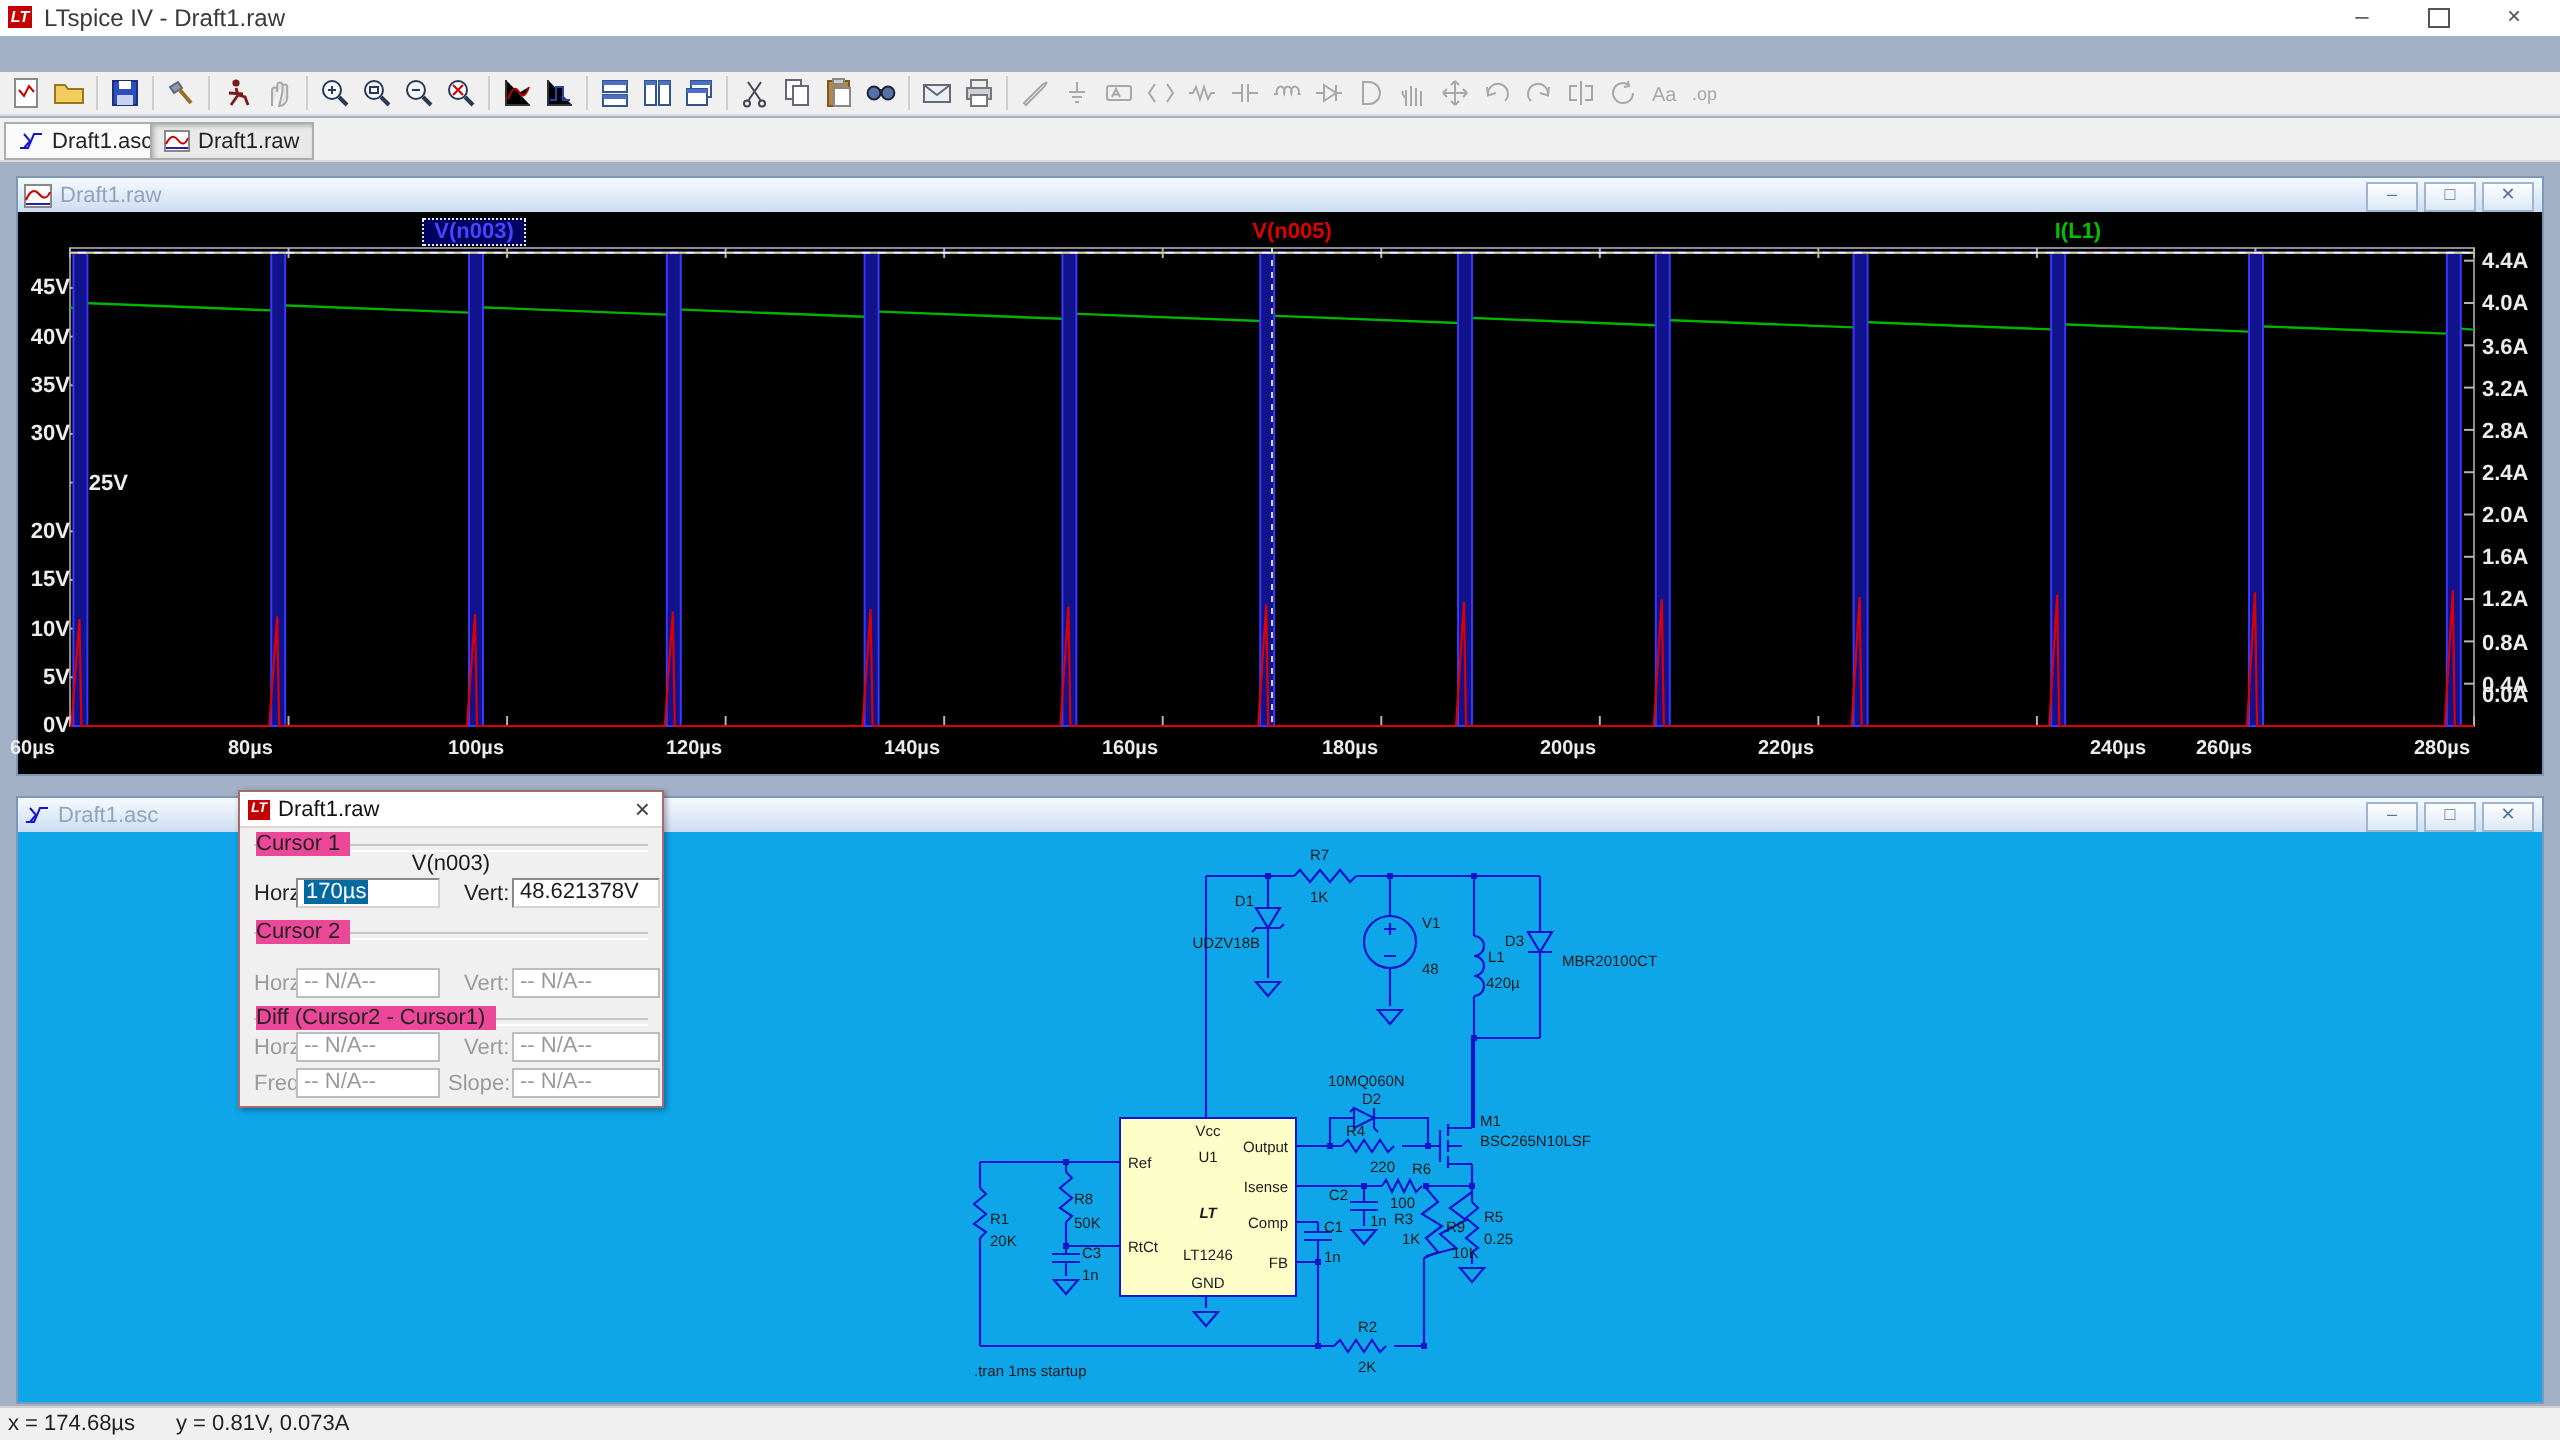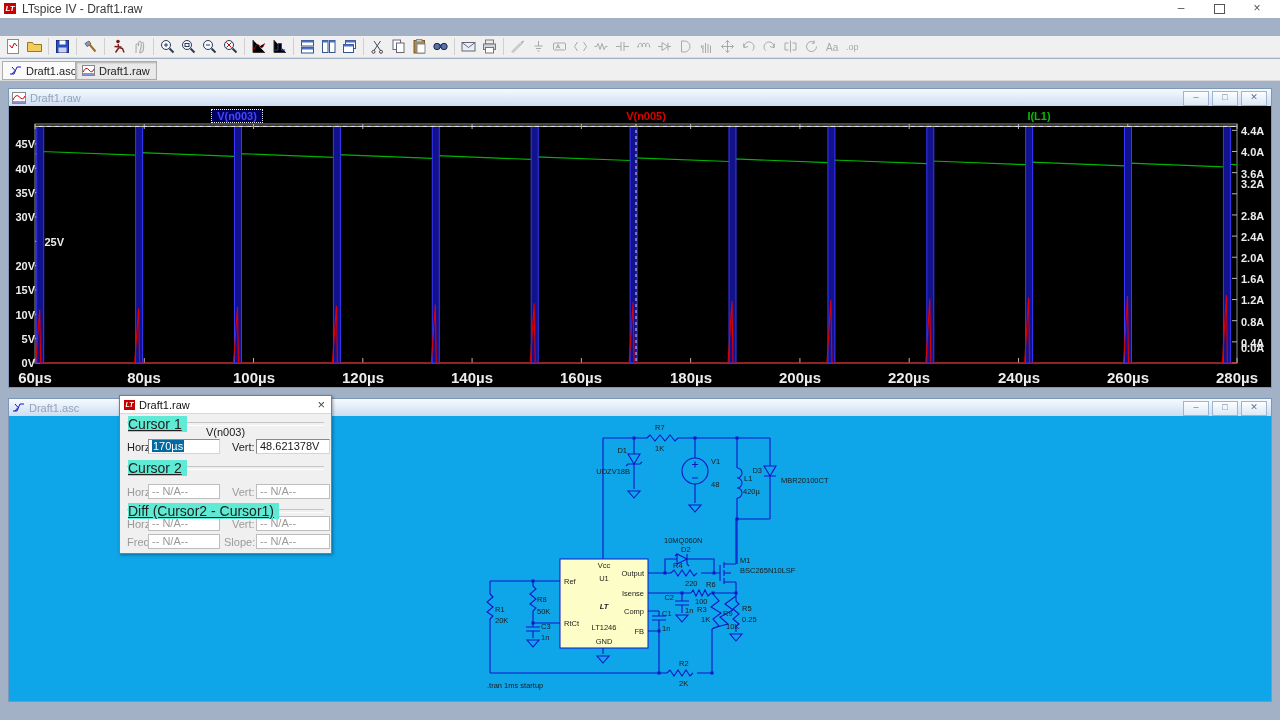--- a/index.html
+++ b/index.html
@@ -17,26 +17,26 @@
   .tab.active{background:#e9e9e9;box-shadow:inset 1px 1px 2px rgba(0,0,0,.25);}
   
   .child{border:1px solid #7d97b8;background:#fff;}
   .ctitle{height:17px;background:linear-gradient(#f6faff,#cdddf2);border-bottom:1px solid #aebfd4;display:flex;align-items:center;font-size:11px;color:#93a3b8;gap:4px;padding-left:3px;position:relative;}
   .wbtns{position:absolute;right:4px;top:2px;display:flex;gap:3px;}
   .wb{width:24px;height:13px;background:linear-gradient(#fdfeff,#dce8f6);border:1px solid #9fb4cf;font-size:9px;line-height:11px;text-align:center;color:#5a7596;}
   
   #plotbody{position:absolute;left:0;top:17px;width:1262px;height:281px;background:#000;}
   .ytickL{position:absolute;width:26px;text-align:right;font-size:11px;font-weight:700;color:#ececec;}
   .ytickR{position:absolute;width:34px;text-align:left;font-size:11px;font-weight:700;color:#ececec;}
-  .xtick{position:absolute;width:60px;text-align:center;font-size:15px;font-weight:700;color:#ececec;top:263px;}
+  .xtick{position:absolute;width:60px;font-size:10px;font-weight:700;color:#ececec;top:263px;}
   .tracelabel{position:absolute;top:4px;font-size:11px;font-weight:700;}
   
   #cursor-dialog{left:119px;top:395px;width:211px;height:157px;background:#f0f0f0;border:1px solid #a86b6b;box-shadow:1px 1px 3px rgba(0,0,0,.35);font-size:11px;color:#1a1a1a;}
   #cdtitle{height:17px;background:#fff;border-bottom:1px solid #e0d4d4;display:flex;align-items:center;gap:4px;padding-left:4px;font-size:11px;color:#111;position:relative;}
-  .grouplabel{position:absolute;font-size:14px;color:#222;background:#5eead4;padding-right:5px;z-index:2;text-decoration:underline;}
+  .grouplabel{position:absolute;font-size:11px;color:#222;background:#ec4899;padding-right:5px;z-index:2;}
   .groupline{position:absolute;height:2px;border-top:1px solid #c6c6c6;border-bottom:1px solid #fdfdfd;left:7px;right:7px;}
   .fld{position:absolute;background:#fff;border:1px solid #8a8a8a;border-right-color:#d4d4d4;border-bottom-color:#d4d4d4;font-size:11px;padding:0 3px;line-height:13px;overflow:hidden;white-space:nowrap;}
   .fld.dis{color:#9a9a9a;border-color:#bdbdbd;}
   .flbl{position:absolute;font-size:11px;color:#222;}
   .flbl.dis{color:#9a9a9a;}
   .sel{background:#0369a1;color:#fff;padding:0 1px;}
   
   #schbody{position:absolute;left:0;top:17px;width:1262px;height:285px;background:#0ea5e9;}
   #sch line,#sch path,#sch circle,#sch polyline{stroke:#1414c8;fill:none;stroke-width:1.1;}
   #sch text{fill:#1c1c1c;font-size:7.5px;font-family:"Liberation Sans",sans-serif;stroke:none;}
@@ -409,40 +409,40 @@
       <span class="ytickL" style="left:0;top:130px;padding-left:29px;">25V</span>
       <span class="ytickL" style="left:0;top:154px;">20V</span>
       <span class="ytickL" style="left:0;top:178px;">15V</span>
       <span class="ytickL" style="left:0;top:203px;">10V</span>
       <span class="ytickL" style="left:0;top:227px;">5V</span>
       <span class="ytickL" style="left:0;top:251px;">0V</span>
 
       <span class="ytickR" style="left:1232px;top:19px;">4.4A</span>
       <span class="ytickR" style="left:1232px;top:40px;">4.0A</span>
       <span class="ytickR" style="left:1232px;top:62px;">3.6A</span>
-      <span class="ytickR" style="left:1232px;top:72px;">3.2A</span>
+      <span class="ytickR" style="left:1232px;top:83px;">3.2A</span>
       <span class="ytickR" style="left:1232px;top:104px;">2.8A</span>
       <span class="ytickR" style="left:1232px;top:125px;">2.4A</span>
       <span class="ytickR" style="left:1232px;top:146px;">2.0A</span>
       <span class="ytickR" style="left:1232px;top:167px;">1.6A</span>
       <span class="ytickR" style="left:1232px;top:188px;">1.2A</span>
       <span class="ytickR" style="left:1232px;top:210px;">0.8A</span>
       <span class="ytickR" style="left:1232px;top:231px;">0.4A</span>
       <span class="ytickR" style="left:1232px;top:236px;">0.0A</span>
 
       <span class="xtick" style="left:-4px;">60µs</span>
       <span class="xtick" style="left:105px;">80µs</span>
       <span class="xtick" style="left:215px;">100µs</span>
       <span class="xtick" style="left:324px;">120µs</span>
       <span class="xtick" style="left:433px;">140µs</span>
       <span class="xtick" style="left:542px;">160µs</span>
       <span class="xtick" style="left:652px;">180µs</span>
       <span class="xtick" style="left:761px;">200µs</span>
       <span class="xtick" style="left:870px;">220µs</span>
-      <span class="xtick" style="left:980px;">240µs</span>
+      <span class="xtick" style="left:1036px;">240µs</span>
       <span class="xtick" style="left:1089px;">260µs</span>
       <span class="xtick" style="left:1198px;">280µs</span>
     </div>
   </div>
 
   <div class="abs child" style="left:8px;top:398px;width:1262px;height:302px;">
     <div class="ctitle">
       <svg width="13" height="11">
           <path d="M1,9 L5,9 8,2 12,2" stroke="#1414c8" fill="none"></path>
           <path d="M3,2 l3,3.5 -3,3.5" stroke="#1414c8" fill="none"></path>
@@ -630,13 +630,17 @@
       <div class="fld dis" style="left:28px;top:102px;width:64px;height:13px;">-- N/A--</div>
       <span class="flbl dis" style="left:112px;top:104px;">Vert:</span>
       <div class="fld dis" style="left:136px;top:102px;width:66px;height:13px;">-- N/A--</div>
       <span class="flbl dis" style="left:7px;top:122px;">Freq:</span>
       <div class="fld dis" style="left:28px;top:120px;width:64px;height:13px;">-- N/A--</div>
       <span class="flbl dis" style="left:104px;top:122px;">Slope:</span>
       <div class="fld dis" style="left:136px;top:120px;width:66px;height:13px;">-- N/A--</div>
     </div>
   </div>
 
+  <div class="abs" id="statusbar">
+    <span class="abs" style="left:4px;top:2px;">x = 174.68µs</span>
+    <span class="abs" style="left:88px;top:2px;">y = 0.81V, 0.073A</span>
+  </div>
 </div>
 
 </body></html>

